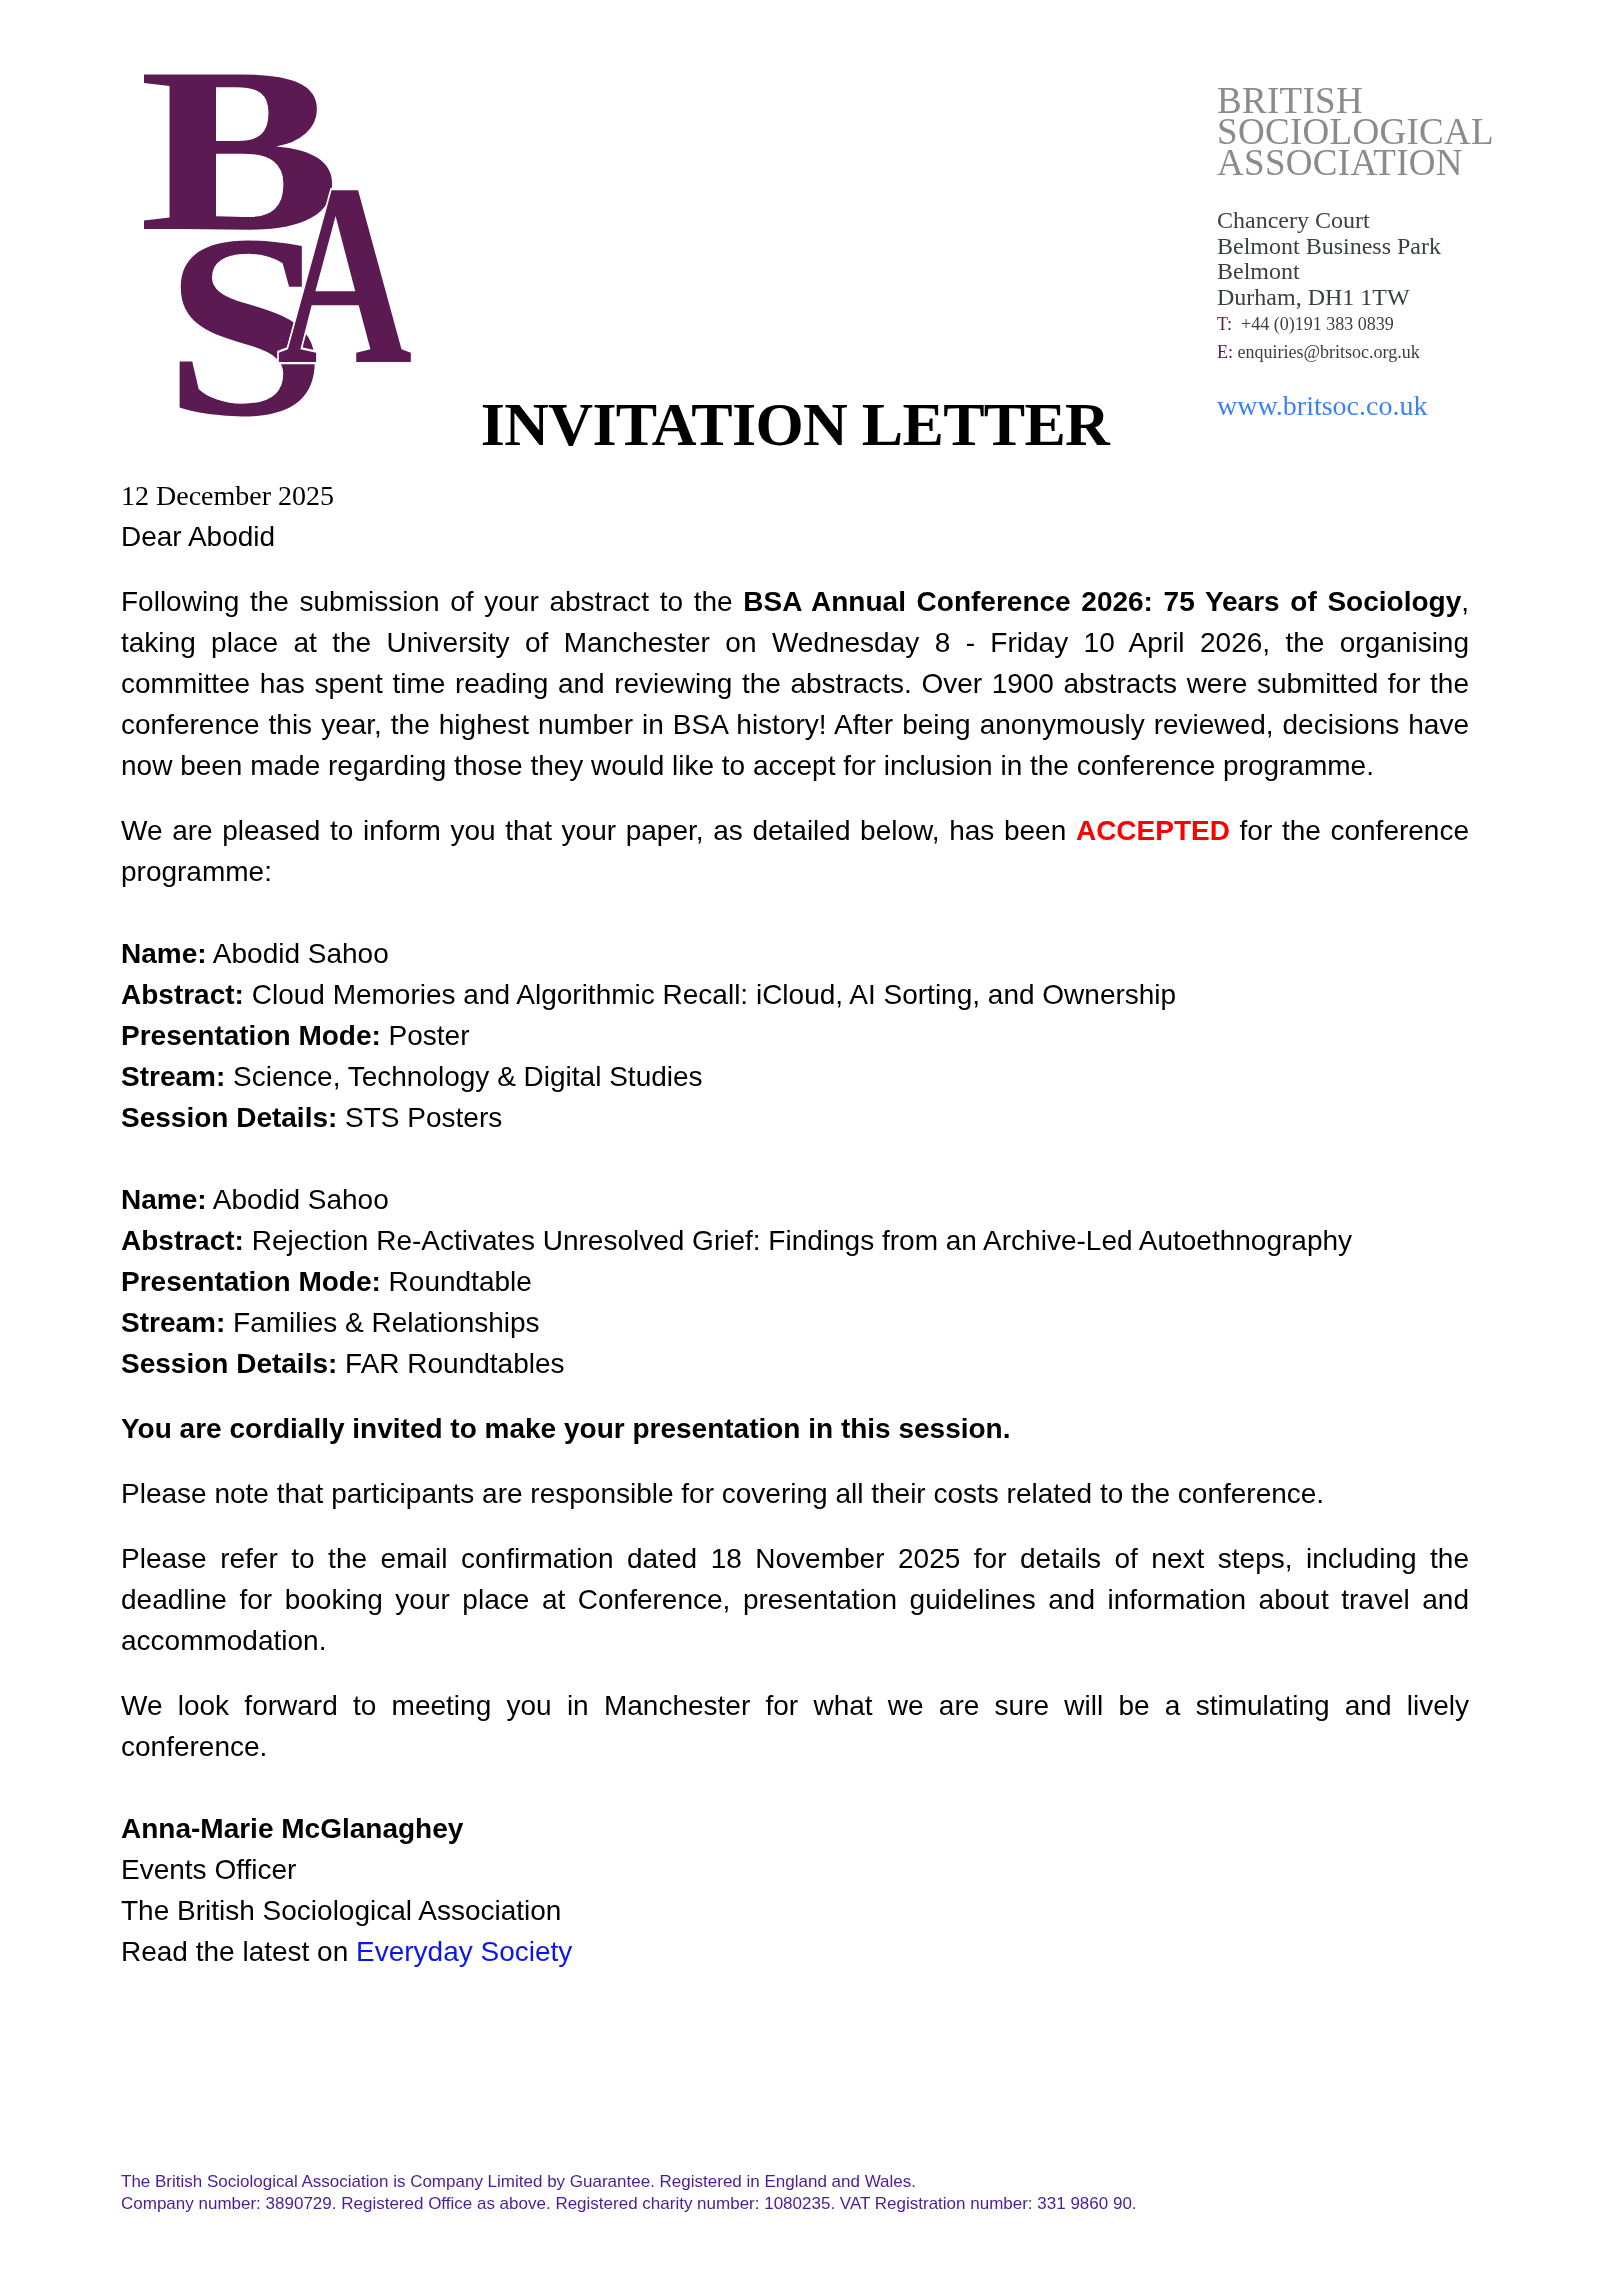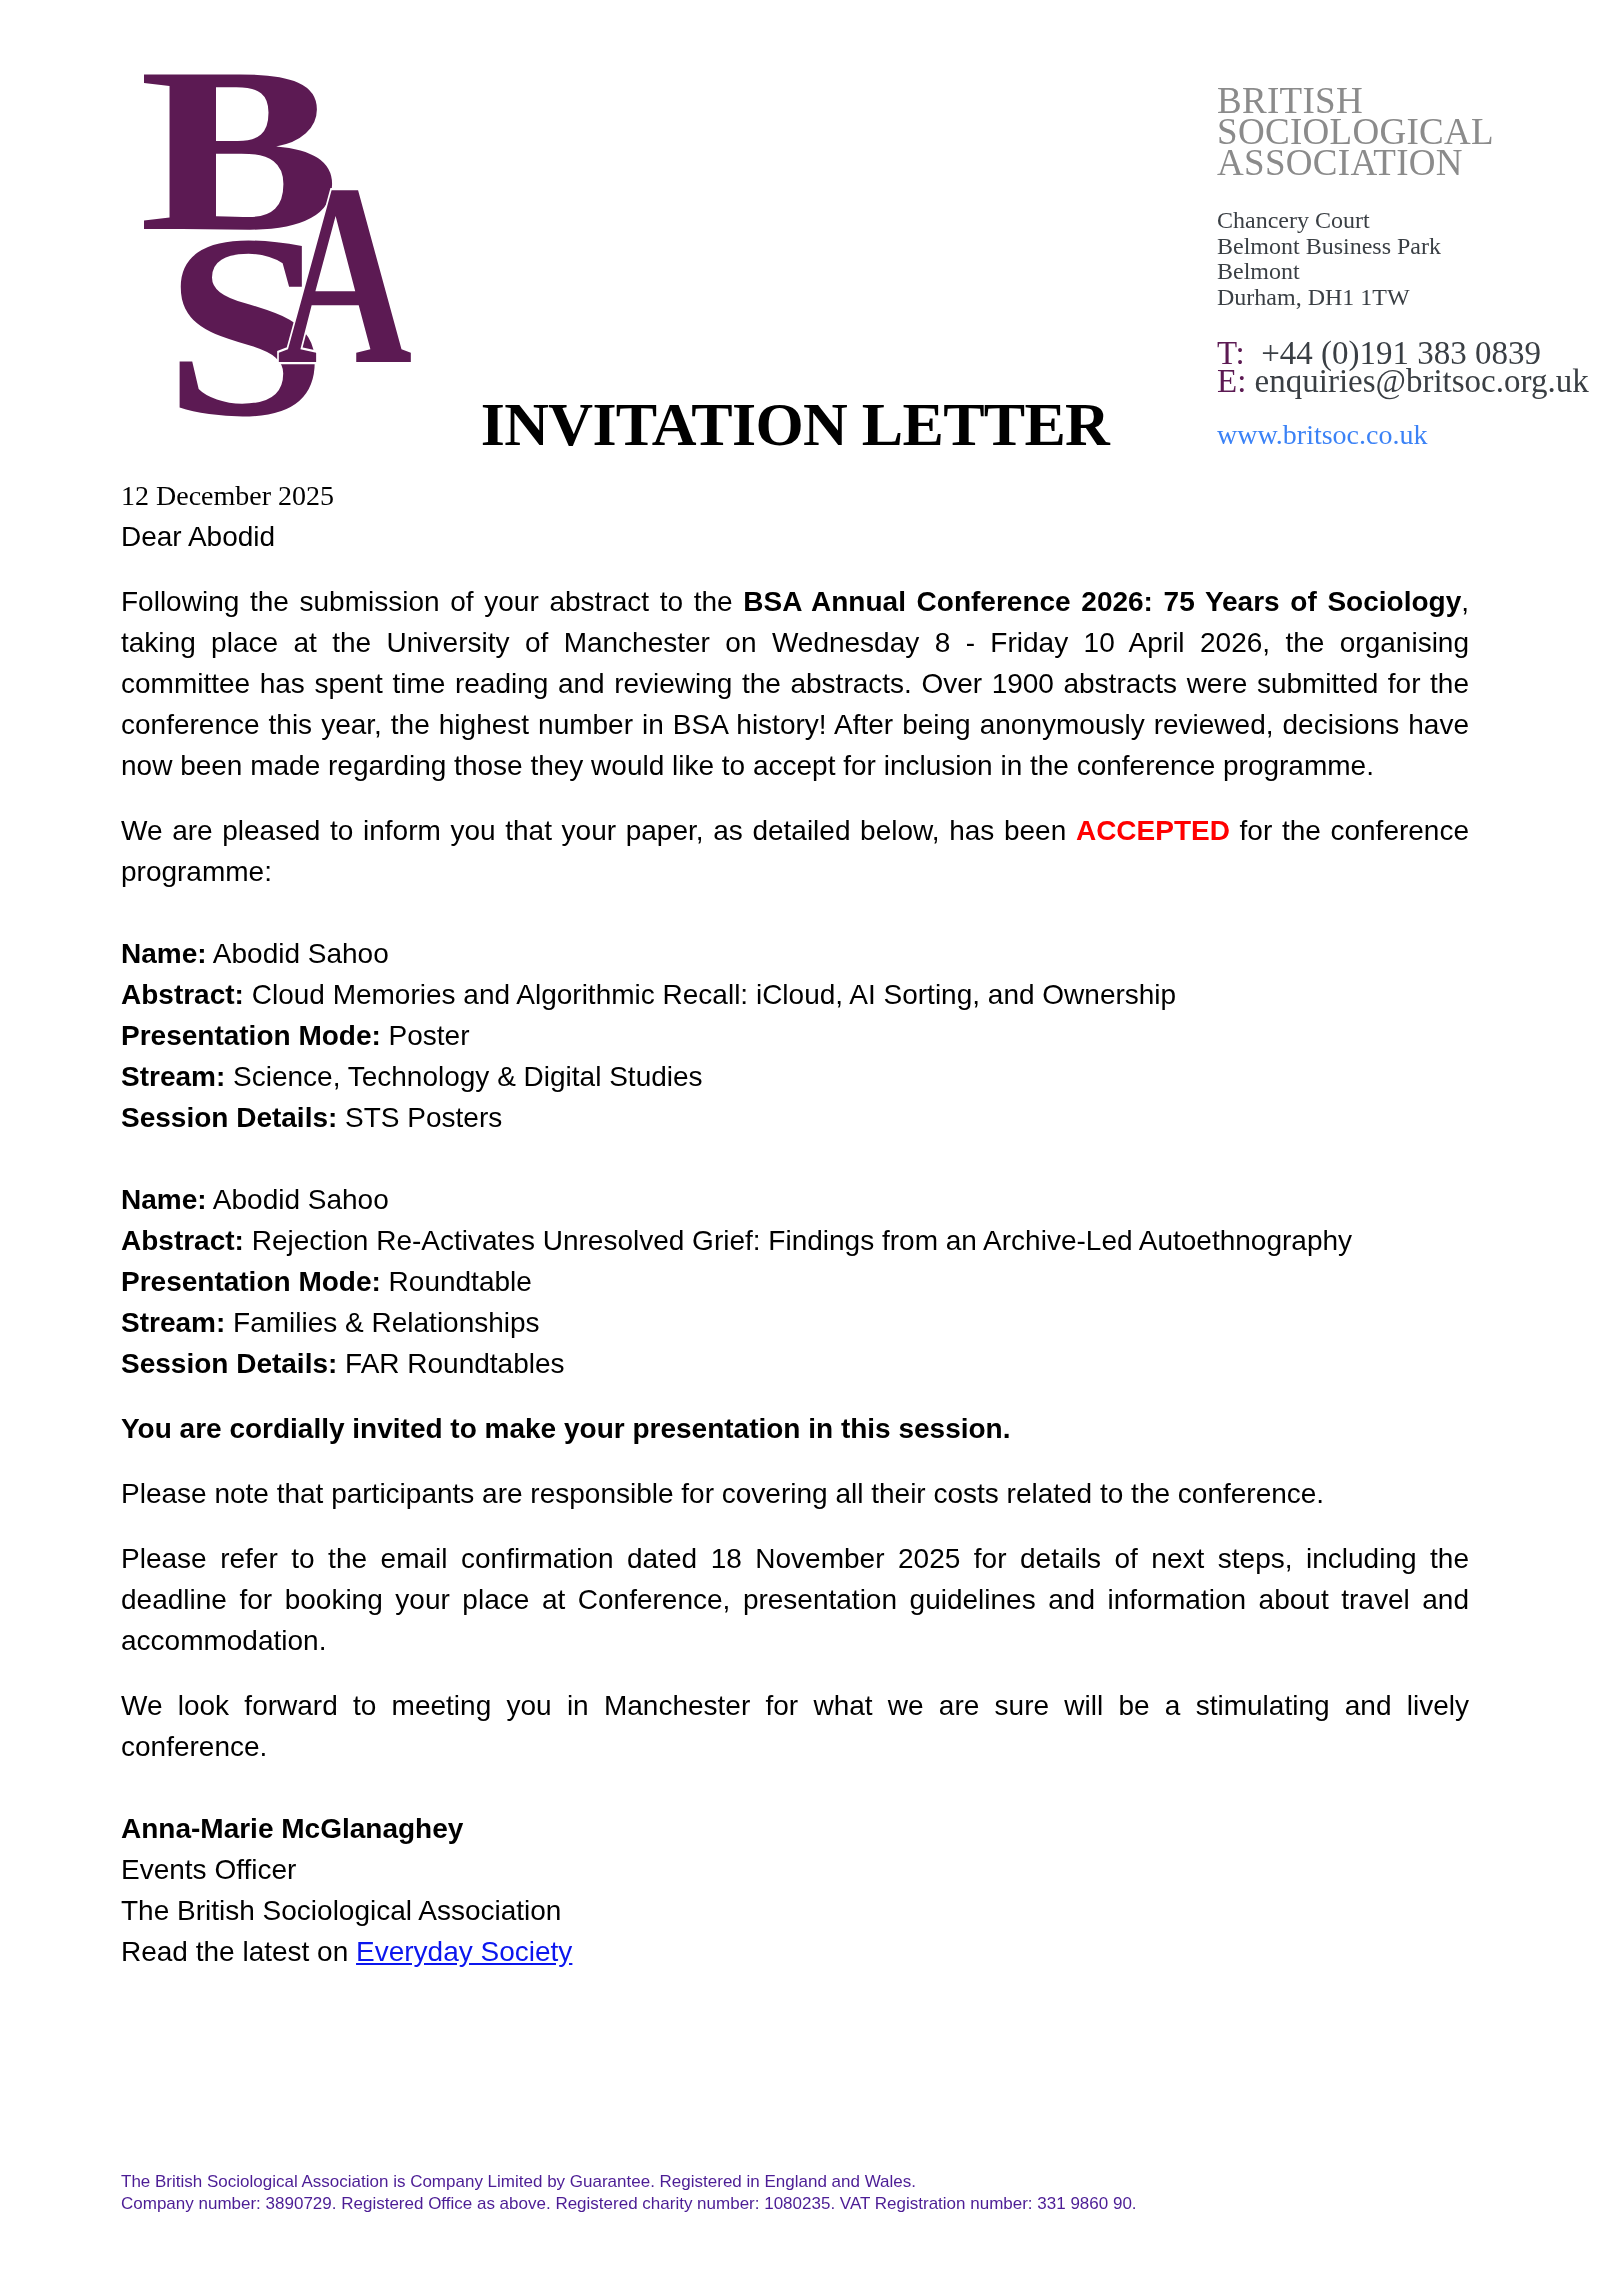--- a/index.html
+++ b/index.html
@@ -39,21 +39,21 @@
             -webkit-text-stroke: 4.6px #ffffff; paint-order: stroke fill; }
   .logo-a { left: 156px; top: 88px; font-size: 260px; transform: scaleX(0.72);
             -webkit-text-stroke: 4.6px #ffffff; paint-order: stroke fill; }
 
   .letterhead {
     position: absolute; left: 1096px; top: 85px; width: 393px;
     font-family: "Liberation Serif", serif;
   }
   .org-name  { color: #8B8B8B; font-size: 37px; line-height: 31px; letter-spacing: 0.3px; }
   .address   { margin-top: 30px; color: #3A3F44; font-size: 24px; line-height: 25.5px; }
-  .contact   { margin-top: 29px; color: #3A3F44; font-size: 33px; line-height: 28px; }
+  .contact   { color: #3A3F44; font-size: 18px; line-height: 28px; }
   .contact .label { color: #5C1A53; }
   .website   { margin-top: 25px; color: #3b82f6; font-size: 28px; line-height: 30px; }
 
   
   .title {
     margin: 0; text-align: center;
     font-family: "Liberation Serif", serif;
     font-weight: bold;
     font-size: 62px; line-height: 62px;
     letter-spacing: -0.7px;
@@ -69,21 +69,20 @@
   .accepted { color: #FF0000; font-weight: bold; }
 
   .details { margin-top: 41px; }
   .details .row strong { font-weight: bold; }
 
   .signature { margin-top: 41px; }
   .signature .name { font-weight: bold; }
 
   .link {
     color: #0B16EE;
-    text-decoration: underline;
     cursor: pointer;
   }
 
   
   .footer {
     position: absolute; left: 121px; right: 153px; top: 2171px;
     font-size: 17px; line-height: 21.6px; color: #4c1d95;
   }
 </style>
 </head>

